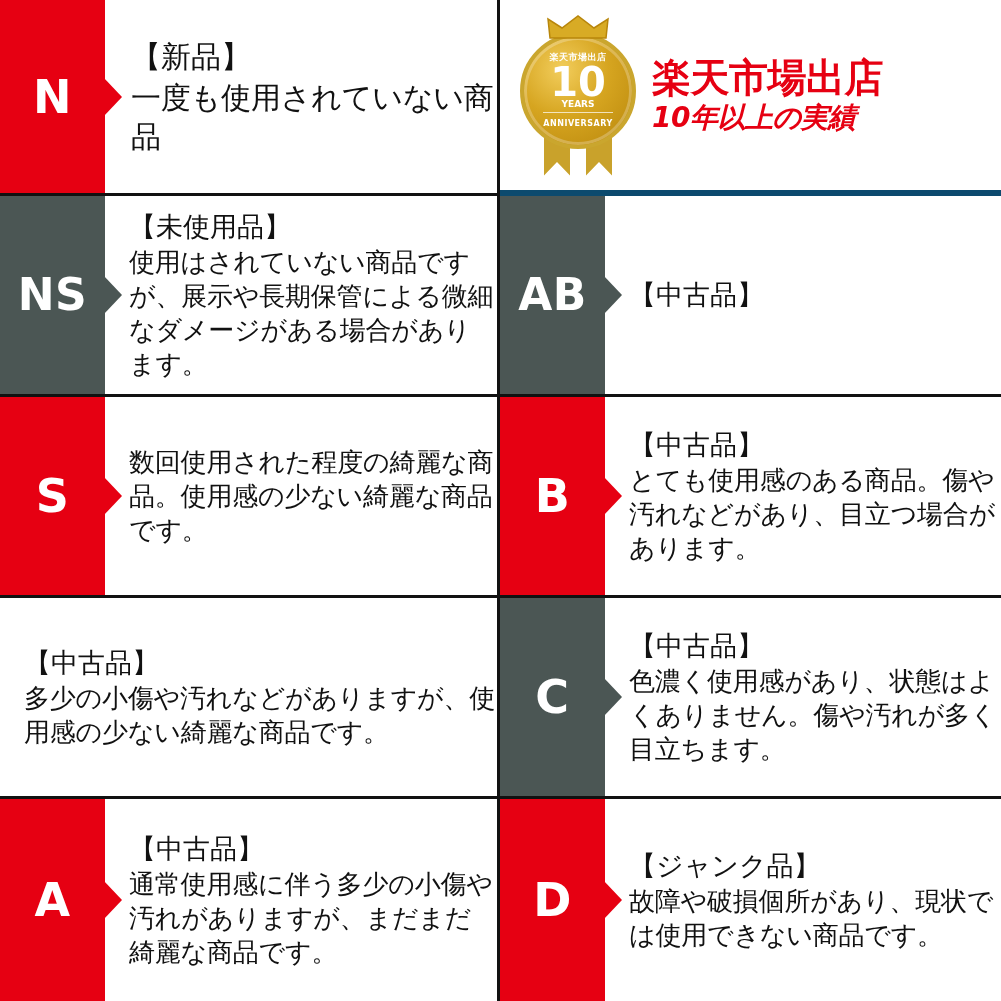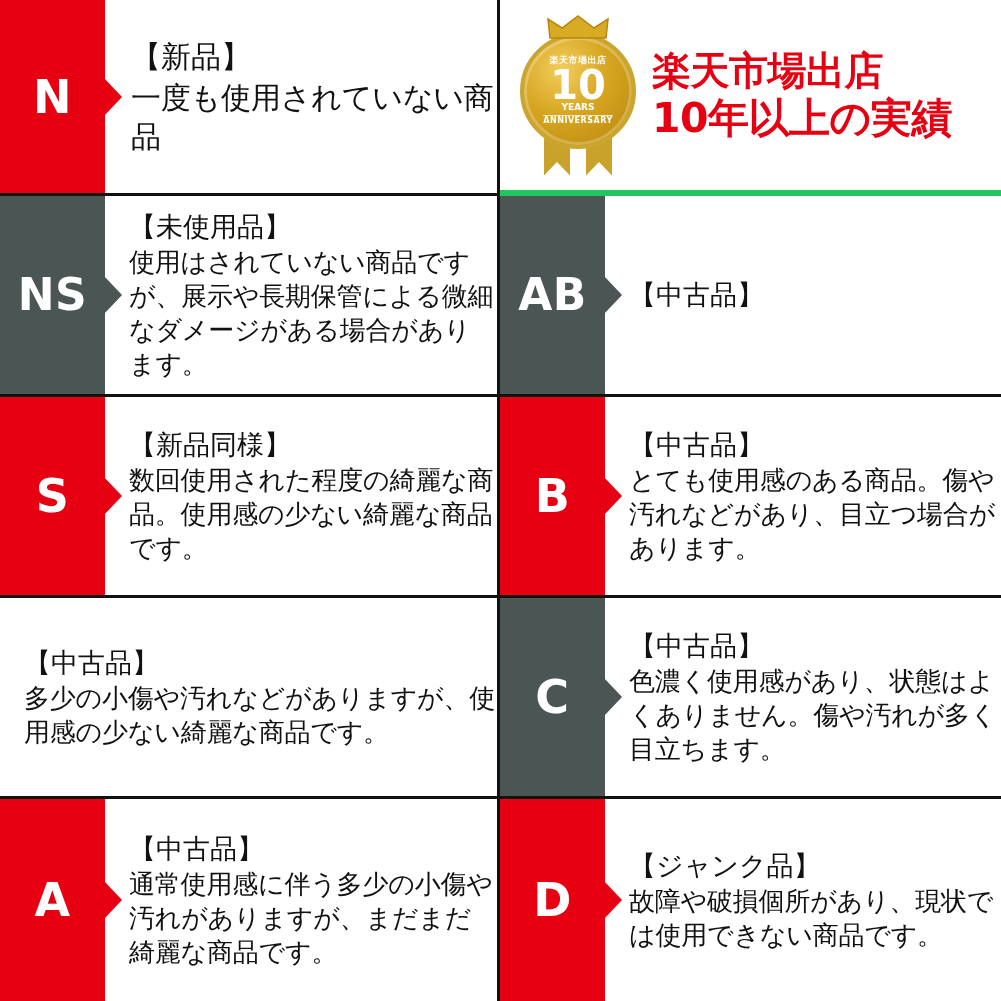--- a/index.html
+++ b/index.html
@@ -109,21 +109,21 @@
   .cell-n .desc { font-size: 30px; line-height: 1.32; }
   .cell-n .body { padding-left: 26px; justify-content: center; }
 
   
   .promo {
     grid-column: 2;
     grid-row: 1;
     display: flex;
     align-items: center;
     box-sizing: border-box;
-    border-bottom: 6px solid #22c55e;
+    border-bottom: 6px solid #0c4a6e;
     background: #ffffff;
     padding-left: 18px;
   }
   .medal {
     position: relative;
     flex: 0 0 120px;
     height: 165px;
     display: flex;
     align-items: flex-start;
     justify-content: center;
@@ -161,21 +161,21 @@
     font-weight: 700;
     line-height: 1;
     margin-top: -1px;
   }
   .medal-ann {
     font-size: 8px;
     font-weight: 700;
     letter-spacing: 0.5px;
     margin-top: 3px;
     border-top: 1px solid rgba(255,255,255,0.7);
-    padding-top: 0;
+    padding-top: 6px;
   }
   .crown {
     position: absolute;
     top: 2px;
     left: 50%;
     transform: translateX(-50%);
     z-index: 3;
   }
   .ribbon-left, .ribbon-right {
     position: absolute;
@@ -201,23 +201,24 @@
     padding-left: 14px;
     color: #e60012;
     font-weight: 700;
   }
   .promo-line1 {
     font-size: 39px;
     line-height: 1.18;
     letter-spacing: -0.5px;
   }
   .promo-line2 {
-    font-size: 41px;
+    font-size: 28px;
     line-height: 1.18;
     letter-spacing: -0.5px;
+    font-style: italic;
   }
 </style>
 </head>
 <body>
 
 <div class="sheet">
 
   <div class="cell cell-n">
     <div class="rank red">
       <span class="rank-text">N</span>
@@ -265,21 +266,20 @@
     <div class="body">
       <div class="title">【中古品】</div>
     </div>
   </div>
 
   <div class="cell">
     <div class="rank red">
       <span class="rank-text">S</span>
     </div>
     <div class="body">
-      <div class="title">【新品同様】</div>
       <div class="desc">数回使用された程度の綺麗な商品。使用感の少ない綺麗な商品です。</div>
     </div>
   </div>
 
   <div class="cell col-right">
     <div class="rank red">
       <span class="rank-text">B</span>
     </div>
     <div class="body">
       <div class="title">【中古品】</div>

